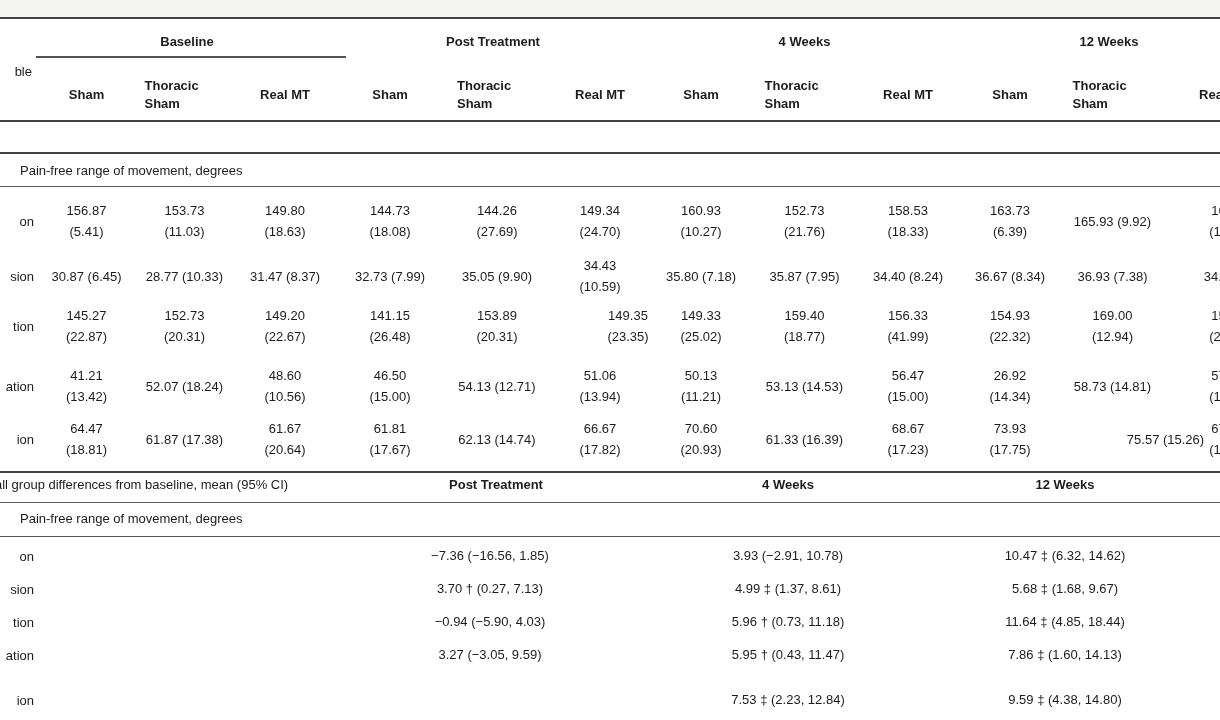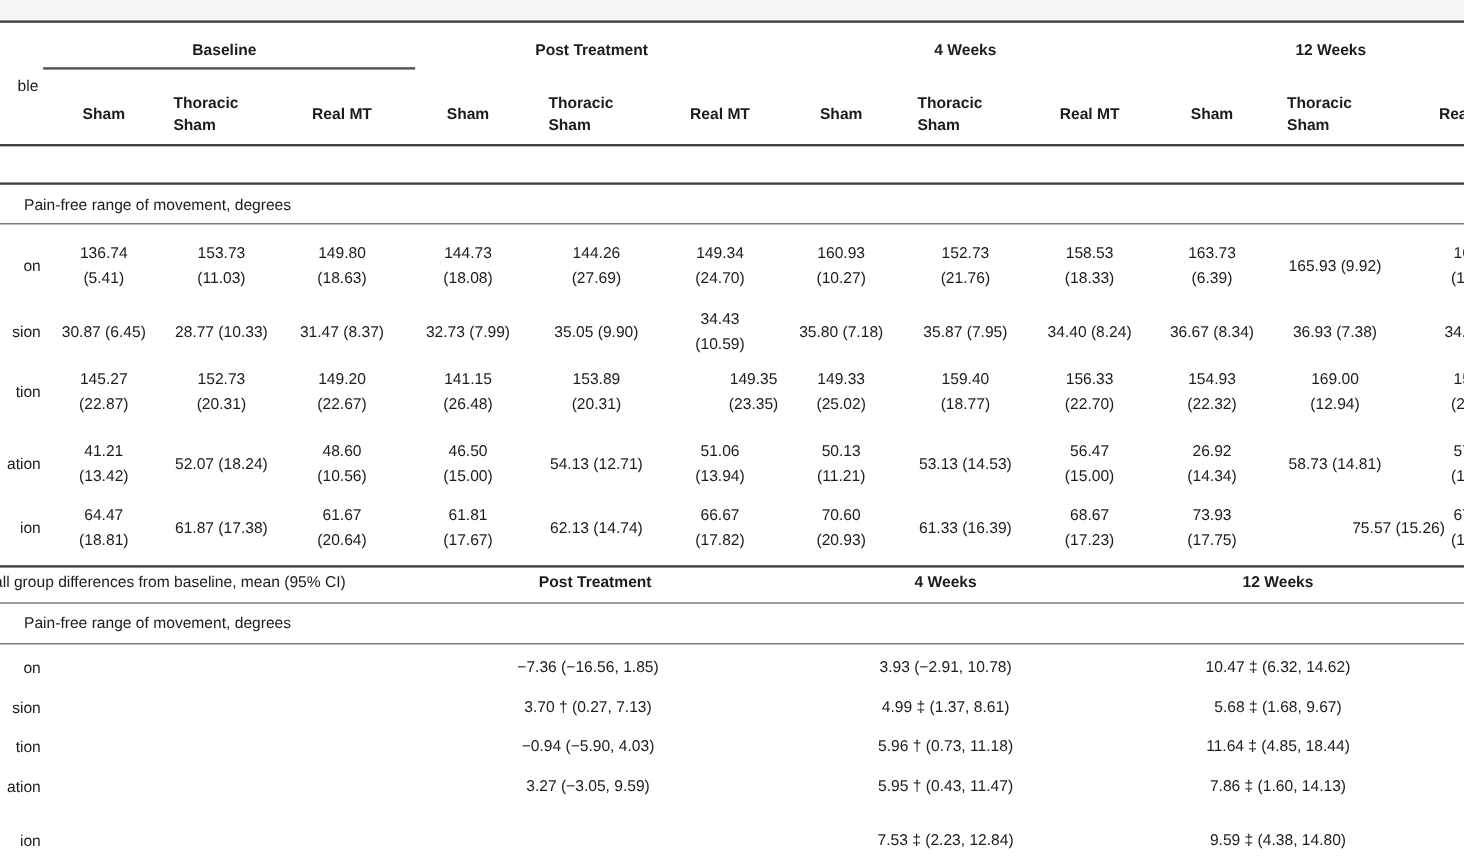--- a/index.html
+++ b/index.html
@@ -55,21 +55,21 @@
 
   <div class="rule r2" style="top:120px"></div>
 
   <div class="rule r2" style="top:152px"></div>
   <div class="txt left" style="left:20px;top:160px;width:400px;height:22px">Pain-free range of movement, degrees</div>
   <div class="rule r1" style="top:186px"></div>
 
   <div id="grid1">
       <div class="rlabel" style="left: 0px; top: 200px; width: 34px; height: 42px;">on</div>
       <div class="cell" style="left: 38px; top: 200px; width: 97px; height: 42px;">
-        <span>136.74</span>
+        <span>156.87</span>
         <span>(5.41)</span>
       </div>
       <div class="cell" style="left: 135px; top: 200px; width: 99px; height: 42px;">
         <span>153.73</span>
         <span>(11.03)</span>
       </div>
       <div class="cell" style="left: 234px; top: 200px; width: 102px; height: 42px;">
         <span>149.80</span>
         <span>(18.63)</span>
       </div>
@@ -174,21 +174,21 @@
       <div class="cell" style="left: 650px; top: 305px; width: 102px; height: 42px; justify-content: center;">
         <span>149.33</span>
         <span>(25.02)</span>
       </div>
       <div class="cell" style="left: 752px; top: 305px; width: 105px; height: 42px;">
         <span>159.40</span>
         <span>(18.77)</span>
       </div>
       <div class="cell" style="left: 857px; top: 305px; width: 102px; height: 42px;">
         <span>156.33</span>
-        <span>(22.70)</span>
+        <span>(41.99)</span>
       </div>
       <div class="cell" style="left: 959px; top: 305px; width: 102px; height: 42px;">
         <span>154.93</span>
         <span>(22.32)</span>
       </div>
       <div class="cell" style="left: 1061px; top: 305px; width: 103px; height: 42px;">
         <span>169.00</span>
         <span>(12.94)</span>
       </div>
       <div class="cell" style="left: 1164px; top: 305px; width: 120px; height: 42px;">

